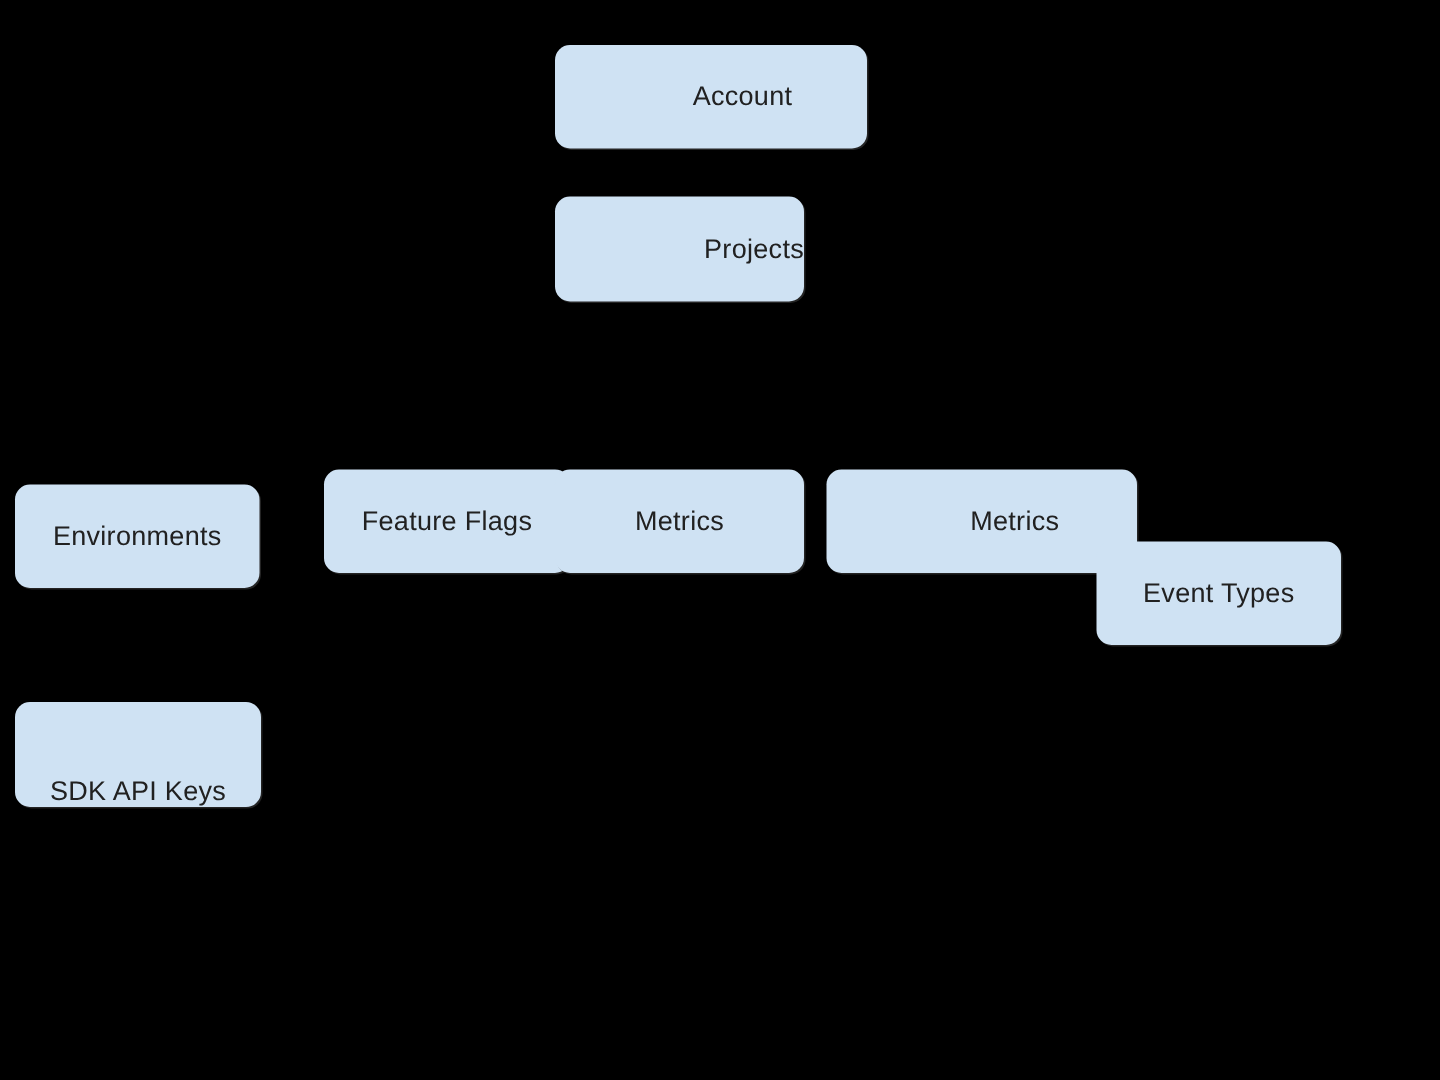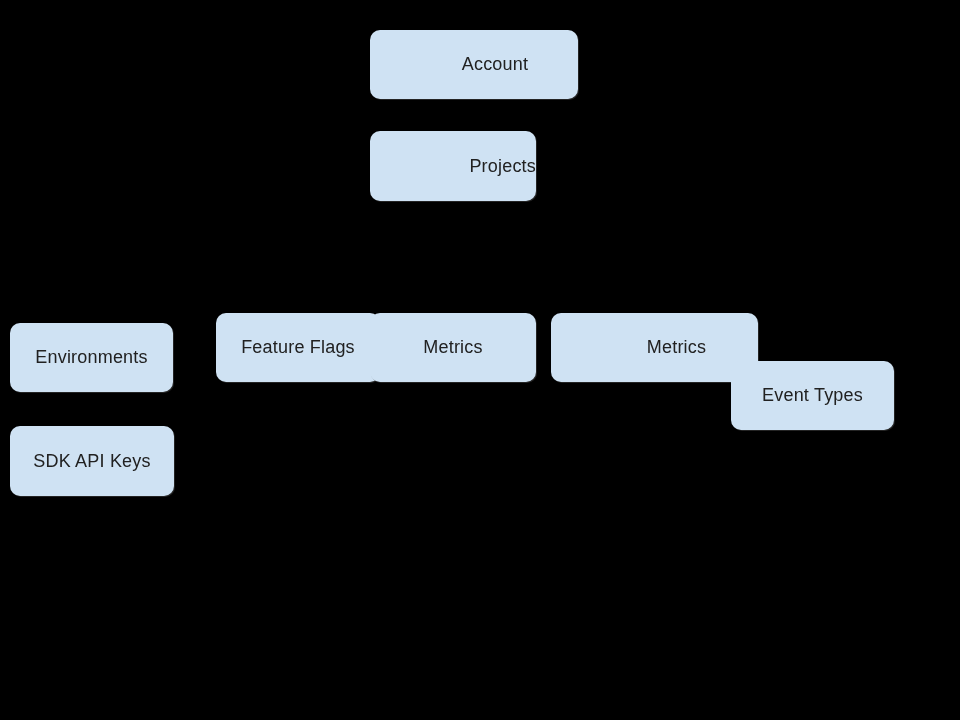--- a/index.html
+++ b/index.html
@@ -28,21 +28,21 @@
     box-shadow: 1px 1px 0 rgba(60,60,60,0.6);
   }
   
   .n-account      { left: 370px; top: 30px;  width: 166px; height: 69px; padding-left: 42px; }
   .n-projects     { left: 370px; top: 131px; width: 166px; height: 70px; justify-content: flex-end; }
   .n-environments { left: 10px;  top: 323px; width: 163px; height: 69px; }
   .n-feature-flags{ left: 190px; top: 313px; width: 164px; height: 69px; margin-left: 26px; }
   .n-segments     { left: 370px; top: 313px; width: 166px; height: 69px; }
   .n-metrics      { left: 551px; top: 313px; width: 163px; height: 69px; padding-left: 44px; }
   .n-event-types  { left: 731px; top: 313px; width: 163px; height: 69px; margin-top: 48px; }
-  .n-sdk-api-keys { left: 10px;  top: 426px; width: 164px; height: 70px; }
+  .n-sdk-api-keys { left: 10px;  top: 468px; width: 164px; height: 70px; align-items: flex-end; }
 </style>
 </head>
 <body>
 
 <div class="canvas">
 
   <div class="node n-account">
     <span>Account</span>
   </div>
 

